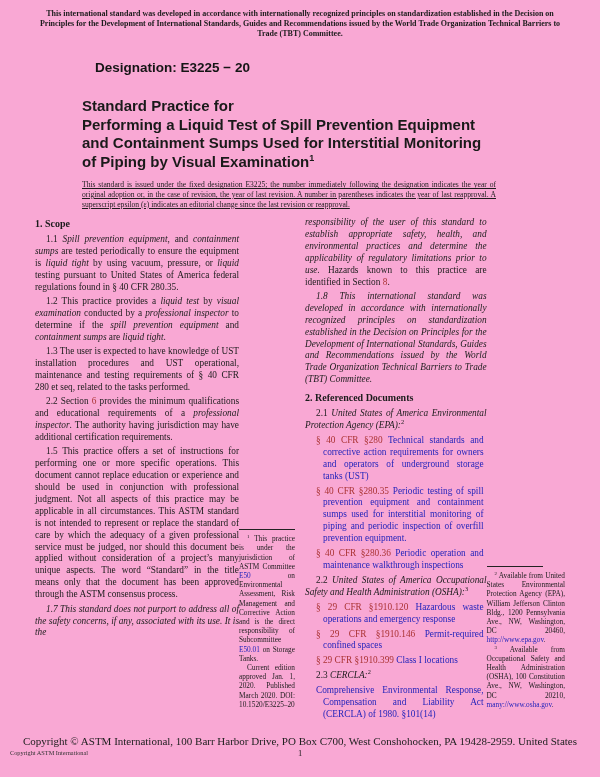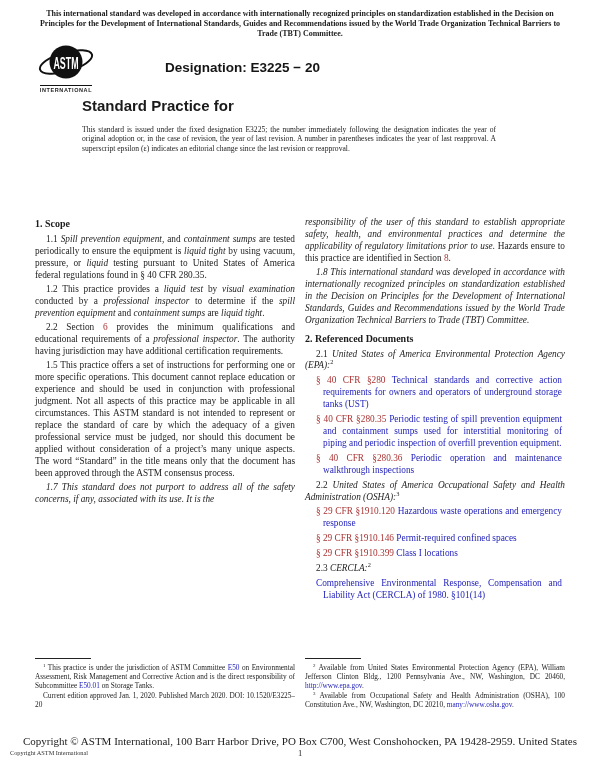--- a/index.html
+++ b/index.html
@@ -1,45 +1,45 @@
 <!DOCTYPE html>
 <html style="--citation-red: #aa3333; --link-blue: #2424bb;"><head>
 <meta charset="utf-8">
 <style>
   html,body { margin:0; padding:0; background:#e8e8e8; }
   .page {
     position:relative; width:600px; height:777px; margin:0 auto;
-    background:#ffffff; overflow:hidden;
+    background:#f9a8d4; overflow:hidden;
     font-family:"Liberation Serif", serif; color:#1c1c1c;
   }
   .top-disclaimer {
     position:absolute; top:9px; left:35px; width:530px;
     font-size:8px; line-height:10px; font-weight:bold; text-align:center;
   }
   .masthead { position:absolute; top:38px; left:35px; height:58px; display:flex; align-items:center; }
   .logo { display:flex; flex-direction:column; align-items:center; width:62px; }
   .logo-sub { font-family:"Liberation Sans", sans-serif; font-size:5.5px; font-weight:bold; letter-spacing:0.6px; margin-top:1px; border-top:1px solid #111; padding-top:1px; }
   .designation {
-    margin-left:20px; font-family:"Liberation Sans", sans-serif;
+    margin-left:12px; font-family:"Liberation Sans", sans-serif;
     font-weight:bold; font-size:13.5px; color:#151515;padding-left:48px;
   }
   .title-block { position:absolute; top:97px; left:82px; width:414px; }
   .title-kicker, .title-main {
     font-family:"Liberation Sans", sans-serif; font-weight:bold;
     font-size:15px; line-height:18.6px; color:#1a1a1a;
   }
   .title-main sup { font-size:9px; }
   .issuance-note {
-    margin-top:9px; font-size:7.6px; line-height:9.6px; text-align:justify;
+    margin-top:9px; font-size:7.6px; line-height:9.6px; text-align:justify;text-decoration:underline;
   }
   .columns {
     position:absolute; top:217px; left:35px; width:530px; height:492px;
     display:flex; gap:10px;
   }
-  .col { width:260px; display:flex; flex-direction:column; }
+  .col { width:260px; display:flex; flex-direction:row; }
   .col-body { font-size:9.3px; line-height:11.9px; text-align:justify; }
   .col-body h3 { font-size:10px; margin:6px 0 4px 0; }
   .col-body h3.first { margin-top:1px; }
   .para { margin:0 0 2.5px 0; text-indent:11px; }
   .para.noindent { text-indent:0; }
   .ref-item { margin:3px; padding-left:15px; text-indent:-7px; }
   .col-foot { margin-top:auto; font-size:7.3px; line-height:9.2px; text-align:justify; }
   .fn-rule { width:56px; border-top:1px solid #222; margin-bottom:4px; }
   .fn { margin:0; text-indent:8px; }
   sup { font-size:0.68em; line-height:0; }
@@ -54,57 +54,51 @@
   .page-number { position:absolute; top:748px; left:0; right:0; text-align:center; font-size:8.5px; }
 </style>
 </head>
 <body>
 
 <div class="page">
 
   <div class="top-disclaimer">This international standard was developed in accordance with internationally recognized principles on standardization established in the Decision on Principles for the Development of International Standards, Guides and Recommendations issued by the World Trade Organization Technical Barriers to Trade (TBT) Committee.</div>
 
   <div class="masthead">
-    <div class="logo">
-      <svg width="56" height="42" viewBox="0 0 56 42">
-        <ellipse cx="28" cy="20" rx="27" ry="9.5" fill="none" stroke="#111" stroke-width="2" transform="rotate(-16 28 20)"></ellipse>
-        <circle cx="28" cy="20" r="16.5" fill="#111"></circle>
-        <text x="28" y="26.5" text-anchor="middle" font-family="Liberation Sans, sans-serif" font-weight="bold" font-size="16.5" fill="#ffffff" textLength="25" lengthAdjust="spacingAndGlyphs">ASTM</text>
-      </svg>
-      <div class="logo-sub">INTERNATIONAL</div>
-    </div>
     <div class="designation">Designation: E3225 − 20</div>
   </div>
 
   <div class="title-block">
     <div class="title-kicker">Standard Practice for</div>
+    <div class="title-main"><span>Performing a Liquid Test of Spill Prevention Equipment and Containment Sumps Used for Interstitial Monitoring of Piping by Visual Examination</span><sup>1</sup></div>
     <div class="issuance-note">This standard is issued under the fixed designation E3225; the number immediately following the designation indicates the year of original adoption or, in the case of revision, the year of last revision. A number in parentheses indicates the year of last reapproval. A superscript epsilon (ε) indicates an editorial change since the last revision or reapproval.</div>
   </div>
 
   <div class="columns">
 
     <div class="col">
       <div class="col-body">
         <h3 class="first">1. Scope</h3>
         <p class="para"><span class="seg-n">1.1 </span><span class="seg-i">Spill prevention equipment</span><span class="seg-n">, and </span><span class="seg-i">containment sumps</span><span class="seg-n"> are tested periodically to ensure the equipment is </span><span class="seg-i">liquid tight</span><span class="seg-n"> by using vacuum, pressure, or </span><span class="seg-i">liquid</span><span class="seg-n"> testing pursuant to United States of America federal regulations found in § 40 CFR 280.35.</span></p>
         <p class="para"><span class="seg-n">1.2 This practice provides a </span><span class="seg-i">liquid test</span><span class="seg-n"> by </span><span class="seg-i">visual examination</span><span class="seg-n"> conducted by a </span><span class="seg-i">professional inspector</span><span class="seg-n"> to determine if the </span><span class="seg-i">spill prevention equipment</span><span class="seg-n"> and </span><span class="seg-i">containment sumps</span><span class="seg-n"> are </span><span class="seg-i">liquid tight</span><span class="seg-n">.</span></p>
+        <p class="para"><span class="seg-n">1.3 The user is expected to have knowledge of UST installation procedures and UST operational, maintenance and testing requirements of § 40 CFR 280 et seq, related to the tasks performed.</span></p>
         <p class="para"><span class="seg-n">2.2 Section </span><span class="seg-r">6</span><span class="seg-n"> provides the minimum qualifications and educational requirements of a </span><span class="seg-i">professional inspector</span><span class="seg-n">. The authority having jurisdiction may have additional certification requirements.</span></p>
         <p class="para"><span class="seg-n">1.5 This practice offers a set of instructions for performing one or more specific operations. This document cannot replace education or experience and should be used in conjunction with professional judgment. Not all aspects of this practice may be applicable in all circumstances. This ASTM standard is not intended to represent or replace the standard of care by which the adequacy of a given professional service must be judged, nor should this document be applied without consideration of a project’s many unique aspects. The word “Standard” in the title means only that the document has been approved through the ASTM consensus process.</span></p>
         <p class="para"><span class="seg-i">1.7 This standard does not purport to address all of the safety concerns, if any, associated with its use. It is the</span></p>
       </div>
       <div class="col-foot">
         <div class="fn-rule"></div>
         <p class="fn"><sup class="seg-sup">1</sup><span class="seg-n"> This practice is under the jurisdiction of ASTM Committee </span><span class="seg-b">E50</span><span class="seg-n"> on Environmental Assessment, Risk Management and Corrective Action and is the direct responsibility of Subcommittee </span><span class="seg-b">E50.01</span><span class="seg-n"> on Storage Tanks.</span></p>
         <p class="fn"><span class="seg-n">Current edition approved Jan. 1, 2020. Published March 2020. DOI: 10.1520/E3225–20</span></p>
       </div>
     </div>
 
     <div class="col">
       <div class="col-body">
-        <p class="para noindent"><span class="seg-i">responsibility of the user of this standard to establish appropriate safety, health, and environmental practices and determine the applicability of regulatory limitations prior to use.</span><span class="seg-n"> Hazards ensure to this practice are identified in Section </span><span class="seg-r">8</span><span class="seg-n">.</span></p>
+        <p class="para noindent"><span class="seg-i">responsibility of the user of this standard to establish appropriate safety, health, and environmental practices and determine the applicability of regulatory limitations prior to use.</span><span class="seg-n"> Hazards known to this practice are identified in Section </span><span class="seg-r">8</span><span class="seg-n">.</span></p>
         <p class="para"><span class="seg-i">1.8 This international standard was developed in accordance with internationally recognized principles on standardization established in the Decision on Principles for the Development of International Standards, Guides and Recommendations issued by the World Trade Organization Technical Barriers to Trade (TBT) Committee.</span></p>
         <h3>2. Referenced Documents</h3>
         <p class="para"><span class="seg-n">2.1 </span><span class="seg-i">United States of America Environmental Protection Agency (EPA):</span><sup class="seg-sup">2</sup></p>
         <p class="ref-item"><span class="seg-r">§ 40 CFR §280</span><span class="seg-b"> Technical standards and corrective action requirements for owners and operators of underground storage tanks (UST)</span></p>
         <p class="ref-item"><span class="seg-r">§ 40 CFR §280.35</span><span class="seg-b"> Periodic testing of spill prevention equipment and containment sumps used for interstitial monitoring of piping and periodic inspection of overfill prevention equipment.</span></p>
         <p class="ref-item"><span class="seg-r">§ 40 CFR §280.36</span><span class="seg-b"> Periodic operation and maintenance walkthrough inspections</span></p>
         <p class="para"><span class="seg-n">2.2 </span><span class="seg-i">United States of America Occupational Safety and Health Administration (OSHA):</span><sup class="seg-sup">3</sup></p>
         <p class="ref-item"><span class="seg-r">§ 29 CFR §1910.120</span><span class="seg-b"> Hazardous waste operations and emergency response</span></p>
         <p class="ref-item"><span class="seg-r">§ 29 CFR §1910.146</span><span class="seg-b"> Permit-required confined spaces</span></p>
         <p class="ref-item"><span class="seg-r">§ 29 CFR §1910.399</span><span class="seg-b"> Class I locations</span></p>

